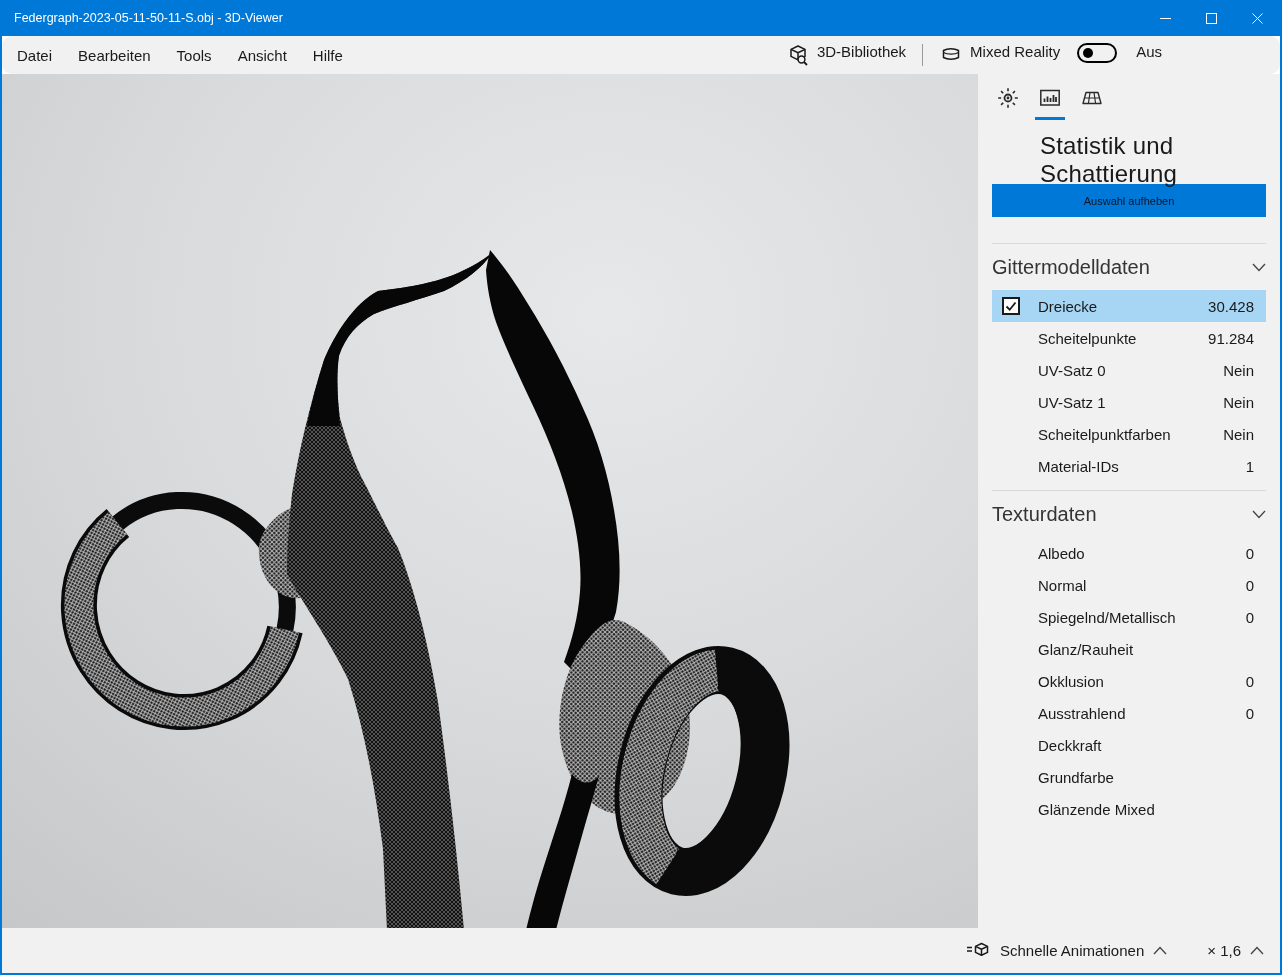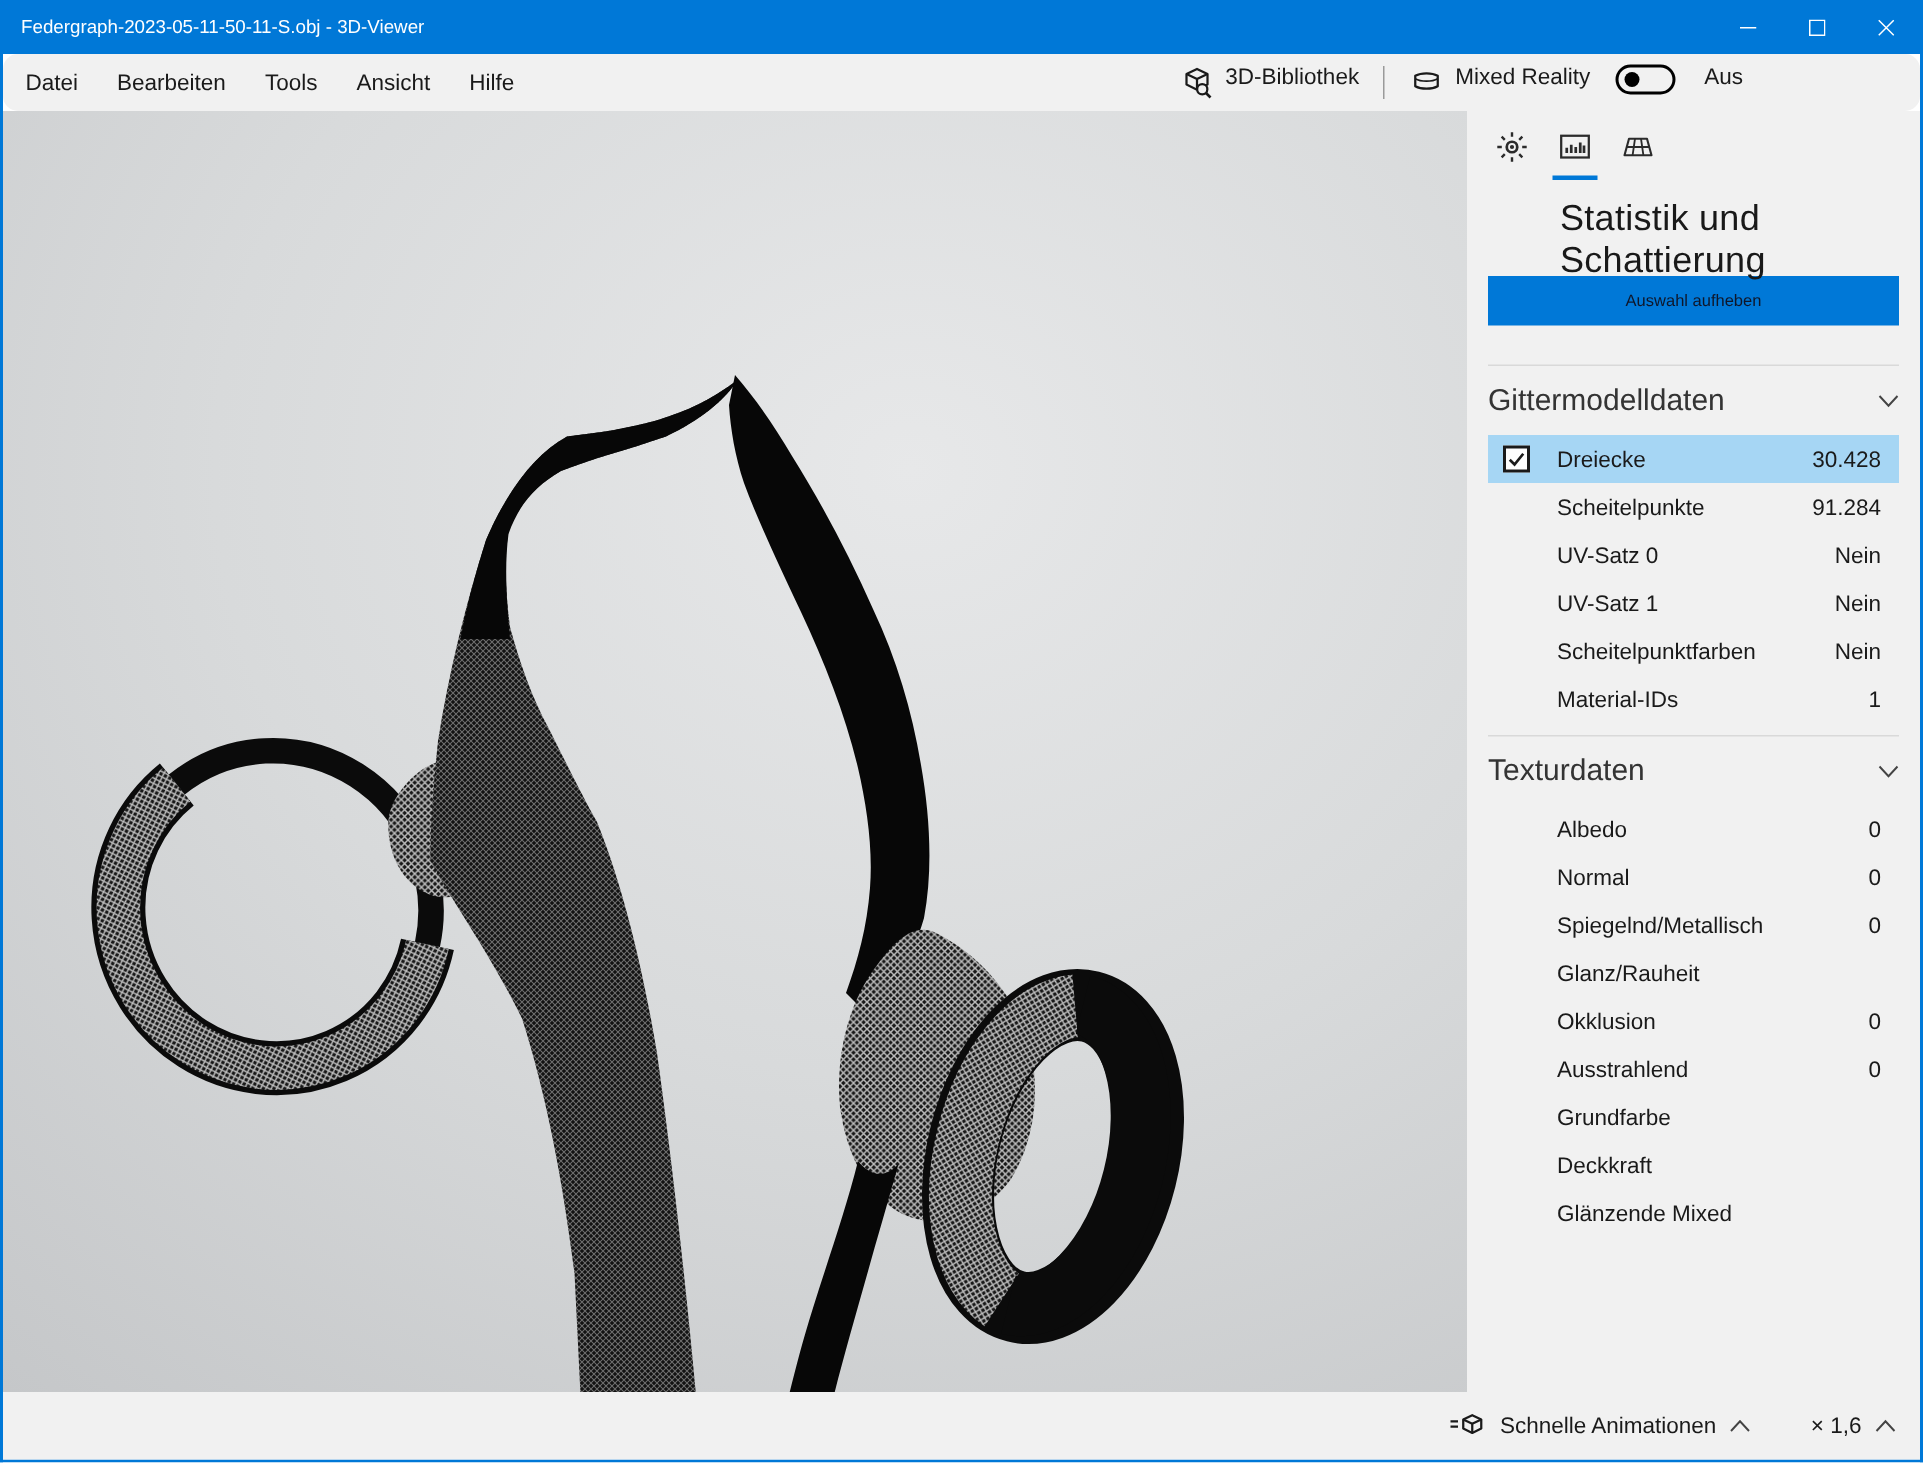--- a/index.html
+++ b/index.html
@@ -320,26 +320,26 @@
         <span class="lbl">Okklusion</span>
         <span class="val">0</span>
       </div>
       <div class="prow">
         <span class="cbwrap"></span>
         <span class="lbl">Ausstrahlend</span>
         <span class="val">0</span>
       </div>
       <div class="prow">
         <span class="cbwrap"></span>
+        <span class="lbl">Deckkraft</span>
+        <span class="val"></span>
+      </div>
+      <div class="prow">
+        <span class="cbwrap"></span>
         <span class="lbl">Grundfarbe</span>
-        <span class="val"></span>
-      </div>
-      <div class="prow">
-        <span class="cbwrap"></span>
-        <span class="lbl">Deckkraft</span>
         <span class="val"></span>
       </div>
       <div class="prow">
         <span class="cbwrap"></span>
         <span class="lbl">Glänzende Mixed</span>
         <span class="val"></span>
       </div>
 
     </div>
   </div>

